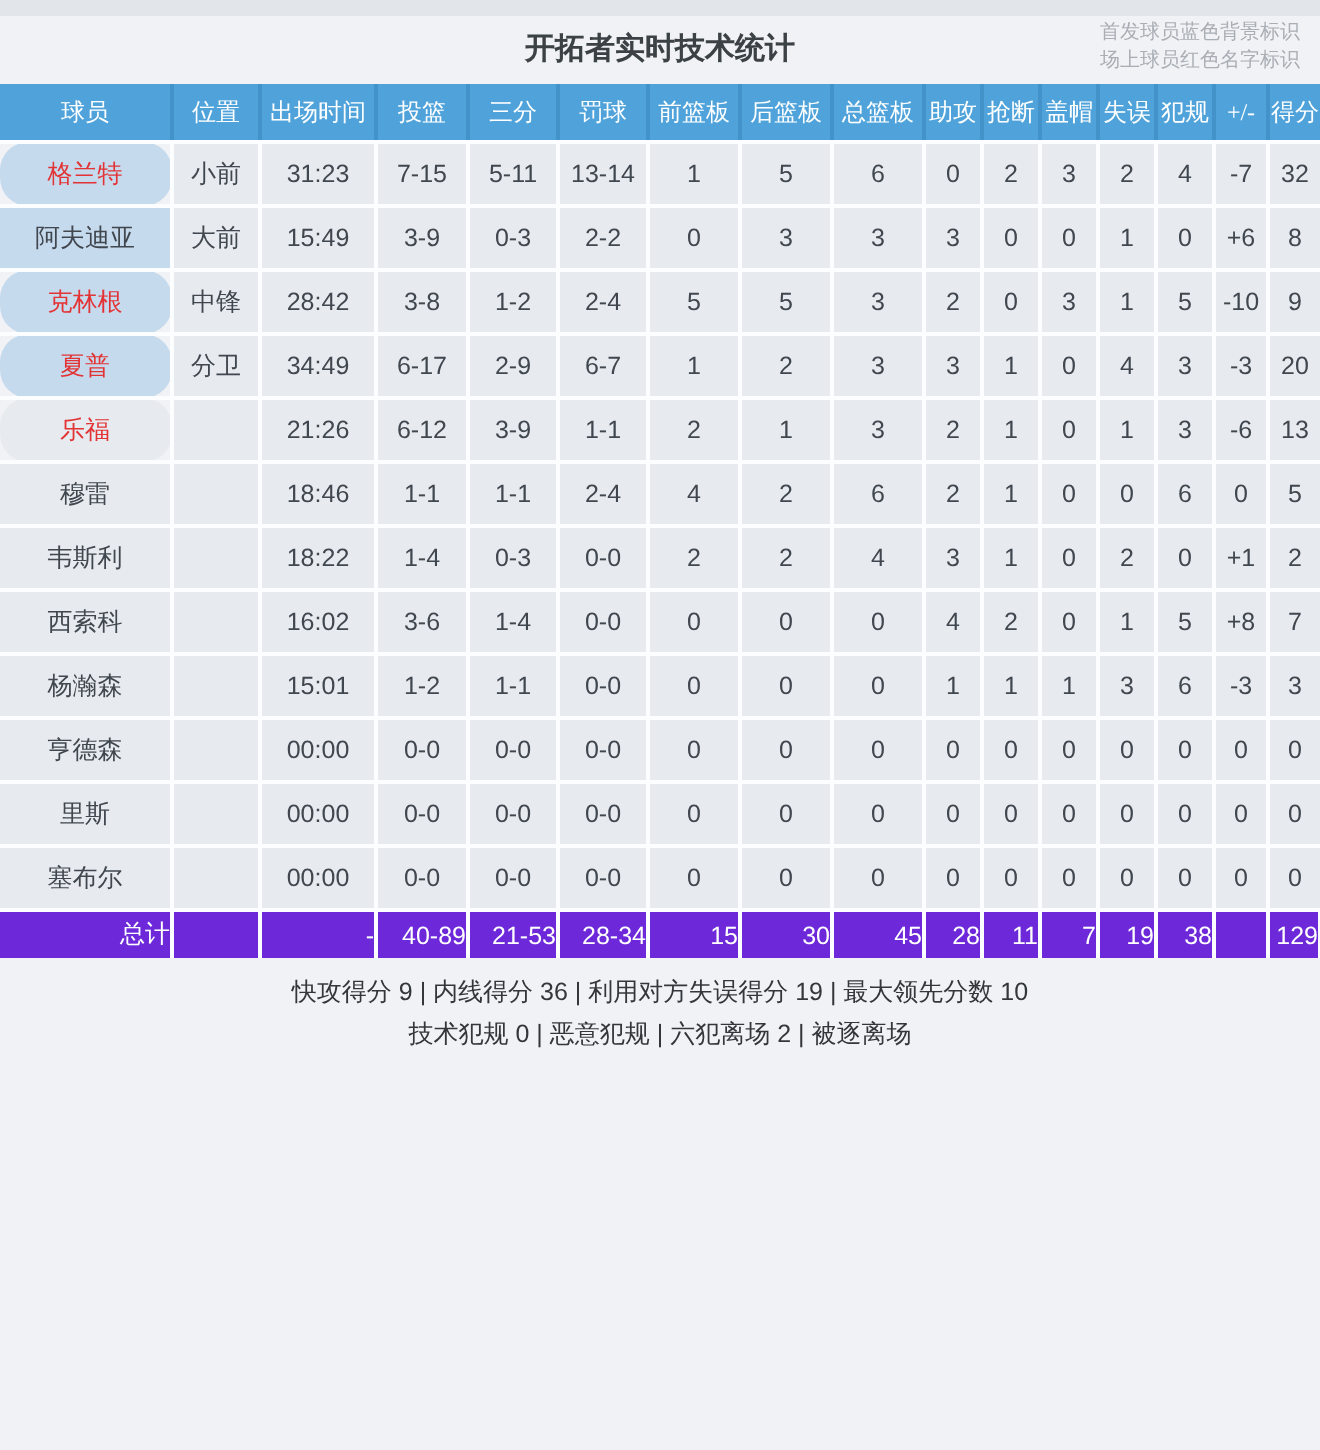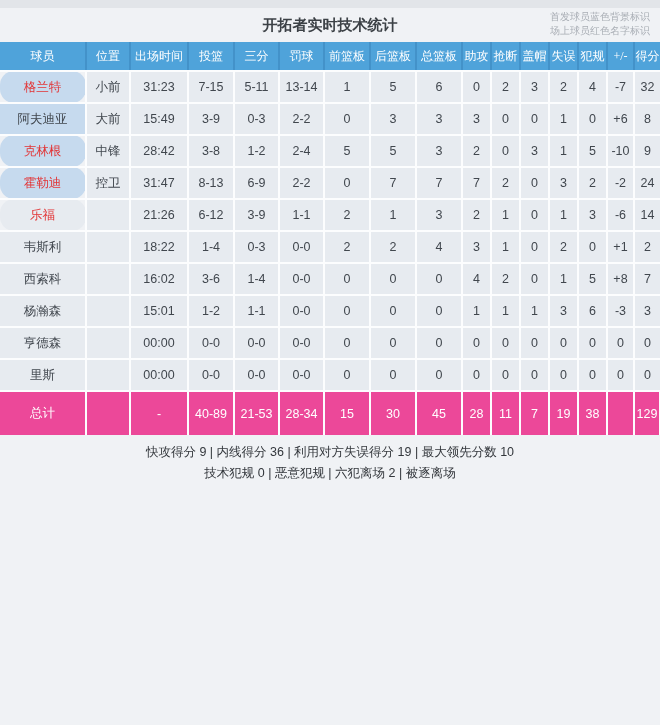--- a/index.html
+++ b/index.html
@@ -55,25 +55,26 @@
     border-right: 2px solid #fcfdfe;
     border-bottom: 2px solid #fcfdfe;
     overflow: hidden;
     white-space: nowrap;
     color: #41474e;
   }
   table.stats td:last-child { border-right: none; }
   table.stats td.name-cell.starter { background: #c6daee; }
   table.stats td.name-cell.oncourt { color: #e23435; border-radius: 14px; }
   table.stats tr.total-row td {
-    background: #ec4899;
+    background: #6d28d9;
     color: #ffffff;
-    height: 44px;
+    height: 24px;
     border-right: 2px solid #fcfdfe;
     border-bottom: none;
+    text-align: right;
   }
   .footer-area {
     padding-top: 7px;
     text-align: center;
     font-size: 12.5px;
     line-height: 21px;
     color: #33373c;
   }
 </style>
 </head>
@@ -177,54 +178,72 @@
         <td>3</td>
         <td>2</td>
         <td>0</td>
         <td>3</td>
         <td>1</td>
         <td>5</td>
         <td>-10</td>
         <td>9</td>
       </tr>
       <tr>
-        <td class="name-cell starter oncourt">霍勒迪</td>
-        <td>控卫</td>
-        <td>31:47</td>
-        <td>8-13</td>
-        <td>6-9</td>
-        <td>2-2</td>
-        <td>0</td>
-        <td>7</td>
-        <td>7</td>
-        <td>7</td>
-        <td>2</td>
-        <td>0</td>
-        <td>3</td>
-        <td>2</td>
-        <td>-2</td>
-        <td>24</td>
+        <td class="name-cell starter oncourt">夏普</td>
+        <td>分卫</td>
+        <td>34:49</td>
+        <td>6-17</td>
+        <td>2-9</td>
+        <td>6-7</td>
+        <td>1</td>
+        <td>2</td>
+        <td>3</td>
+        <td>3</td>
+        <td>1</td>
+        <td>0</td>
+        <td>4</td>
+        <td>3</td>
+        <td>-3</td>
+        <td>20</td>
       </tr>
       <tr>
         <td class="name-cell oncourt">乐福</td>
         <td></td>
         <td>21:26</td>
         <td>6-12</td>
         <td>3-9</td>
         <td>1-1</td>
         <td>2</td>
         <td>1</td>
         <td>3</td>
         <td>2</td>
         <td>1</td>
         <td>0</td>
         <td>1</td>
         <td>3</td>
         <td>-6</td>
-        <td>14</td>
+        <td>13</td>
+      </tr>
+      <tr>
+        <td class="name-cell">穆雷</td>
+        <td></td>
+        <td>18:46</td>
+        <td>1-1</td>
+        <td>1-1</td>
+        <td>2-4</td>
+        <td>4</td>
+        <td>2</td>
+        <td>6</td>
+        <td>2</td>
+        <td>1</td>
+        <td>0</td>
+        <td>0</td>
+        <td>6</td>
+        <td>0</td>
+        <td>5</td>
       </tr>
       <tr>
         <td class="name-cell">韦斯利</td>
         <td></td>
         <td>18:22</td>
         <td>1-4</td>
         <td>0-3</td>
         <td>0-0</td>
         <td>2</td>
         <td>2</td>
@@ -286,20 +305,38 @@
         <td>0</td>
         <td>0</td>
         <td>0</td>
         <td>0</td>
         <td>0</td>
         <td>0</td>
         <td>0</td>
       </tr>
       <tr>
         <td class="name-cell">里斯</td>
+        <td></td>
+        <td>00:00</td>
+        <td>0-0</td>
+        <td>0-0</td>
+        <td>0-0</td>
+        <td>0</td>
+        <td>0</td>
+        <td>0</td>
+        <td>0</td>
+        <td>0</td>
+        <td>0</td>
+        <td>0</td>
+        <td>0</td>
+        <td>0</td>
+        <td>0</td>
+      </tr>
+      <tr>
+        <td class="name-cell">塞布尔</td>
         <td></td>
         <td>00:00</td>
         <td>0-0</td>
         <td>0-0</td>
         <td>0-0</td>
         <td>0</td>
         <td>0</td>
         <td>0</td>
         <td>0</td>
         <td>0</td>

